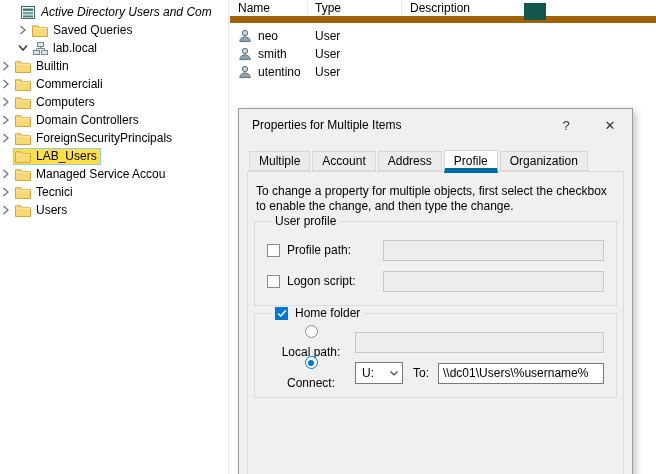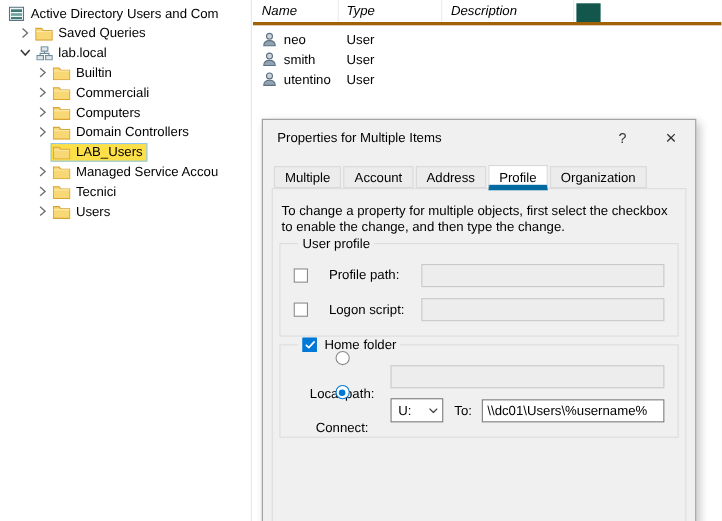--- a/index.html
+++ b/index.html
@@ -9,32 +9,32 @@
     font-family:"Liberation Sans", sans-serif; font-size:12px;
   }
 
   
   .tree-panel {
     position:absolute; left:0; top:0; width:229px; height:474px;
     background:#fff; border-right:1px solid #e6e6e6; padding-top:3px;
     overflow:hidden;
   }
   .tree-row { display:flex; align-items:center; height:18px; white-space:nowrap; }
-  .tree-row.lvl0 { padding-left:5px; }
+  .tree-row.lvl0 { padding-left:18px;font-style:italic; }
   .tree-row.lvl1 { padding-left:17px; }
-  .tree-row.lvl2 { padding-left:33px; }
+  .tree-row.lvl2 { }
   .chev { width:12px; height:14px; flex:none; display:flex; align-items:center; justify-content:center; margin-right:1px; }
   .row-body { display:flex; align-items:center; height:17px; padding:0 3px 0 1px; border:1px solid transparent; }
   .tree-row.selected .row-body { background:#fde047; border-color:#90c8f0; }
   .ticon { width:16px; height:14px; flex:none; display:flex; align-items:center; justify-content:center; margin-right:5px; }
   .lbl { overflow:hidden; }
 
   
   .list-panel { position:absolute; left:230px; top:0; right:0; height:474px; background:#fff; }
-  .list-header { position:relative; display:flex; height:23px; align-items:center; border-bottom:3px solid #a16207;font-style:italic; }
+  .list-header { position:relative; display:flex; height:23px; align-items:center; border-bottom:7px solid #a16207; }
   .hcell { height:100%; display:flex; align-items:center; border-right:1px solid #ececec; }
   .hcell.c-name { width:78px; padding-left:8px; }
   .hcell.c-type { width:94px; padding-left:7px; }
   .hcell.c-desc { width:120px; padding-left:8px; }
   .header-artifact { position:absolute; left:294px; top:3px; width:22px; height:17px; background:#12564c; }
   .list-rows { padding-top:4px; }
   .list-row { display:flex; align-items:center; height:18px; }
   .rcell.c-name { width:78px; display:flex; align-items:center; padding-left:8px; }
   .rcell.c-type { width:94px; padding-left:7px; }
   .uicon { width:14px; height:14px; margin-right:6px; display:flex; }
@@ -65,21 +65,21 @@
     border:1px solid #dcdcdc; background:#f0f0f0;
   }
   .desc { padding:12px 10px 0 8px; line-height:15px; }
 
   fieldset.group { border:1px solid #dcdcdc; margin:0 6px; padding:2px 12px 4px 12px; }
   fieldset.group legend { padding:0 4px; margin-left:4px; display:flex; align-items:center; gap:7px; }
   .group-user-profile { margin-top:22px; }
   .group-home-folder { margin-top:14px; padding-bottom:14px; }
 
   .field-row { display:flex; align-items:center; margin:9px 0; height:22px; }
-  .ctl-label { display:flex; align-items:center; gap:19px; }
+  .ctl-label { display:flex; align-items:center; gap:7px; }
   .w-up { width:116px; }
   .w-hf { width:88px;flex-direction:column; }
 
   .checkbox {
     width:13px; height:13px; background:#fff; border:1px solid #8a8a8a; flex:none;
     display:flex; align-items:center; justify-content:center;
   }
   .checkbox.checked { background:#0078d7; border-color:#0078d7; }
   .radio {
     width:13px; height:13px; border:1px solid #8a8a8a; border-radius:50%;
@@ -219,20 +219,36 @@
       <span class="ticon">
         <svg width="16" height="13" viewBox="0 0 16 13">
             <path d="M.5 1.8 h5.3 l1.5 2 h8.2 v8.7 h-15 z" fill="#f8d775" stroke="#d8a435"></path>
             <path d="M1 4.6 h14" stroke="#fdeaa8" fill="none"></path>
           </svg>
       </span>
       <span class="lbl">Domain Controllers</span>
     </span>
   </div>
 
+  <div class="tree-row lvl2">
+    <span class="chev">
+      <svg width="8" height="10" viewBox="0 0 8 10">
+          <polyline points="1.5,1 6,5 1.5,9" fill="none" stroke="#6d6d6d" stroke-width="1.2"></polyline>
+        </svg>
+    </span>
+    <span class="row-body">
+      <span class="ticon">
+        <svg width="16" height="13" viewBox="0 0 16 13">
+            <path d="M.5 1.8 h5.3 l1.5 2 h8.2 v8.7 h-15 z" fill="#f8d775" stroke="#d8a435"></path>
+            <path d="M1 4.6 h14" stroke="#fdeaa8" fill="none"></path>
+          </svg>
+      </span>
+      <span class="lbl">ForeignSecurityPrincipals</span>
+    </span>
+  </div>
 
   <div class="tree-row lvl2 selected">
     <span class="chev"></span>
     <span class="row-body">
       <span class="ticon">
         <svg width="16" height="13" viewBox="0 0 16 13">
             <path d="M.5 1.8 h5.3 l1.5 2 h8.2 v8.7 h-15 z" fill="#f8d775" stroke="#d8a435"></path>
             <path d="M1 4.6 h14" stroke="#fdeaa8" fill="none"></path>
           </svg>
       </span>

